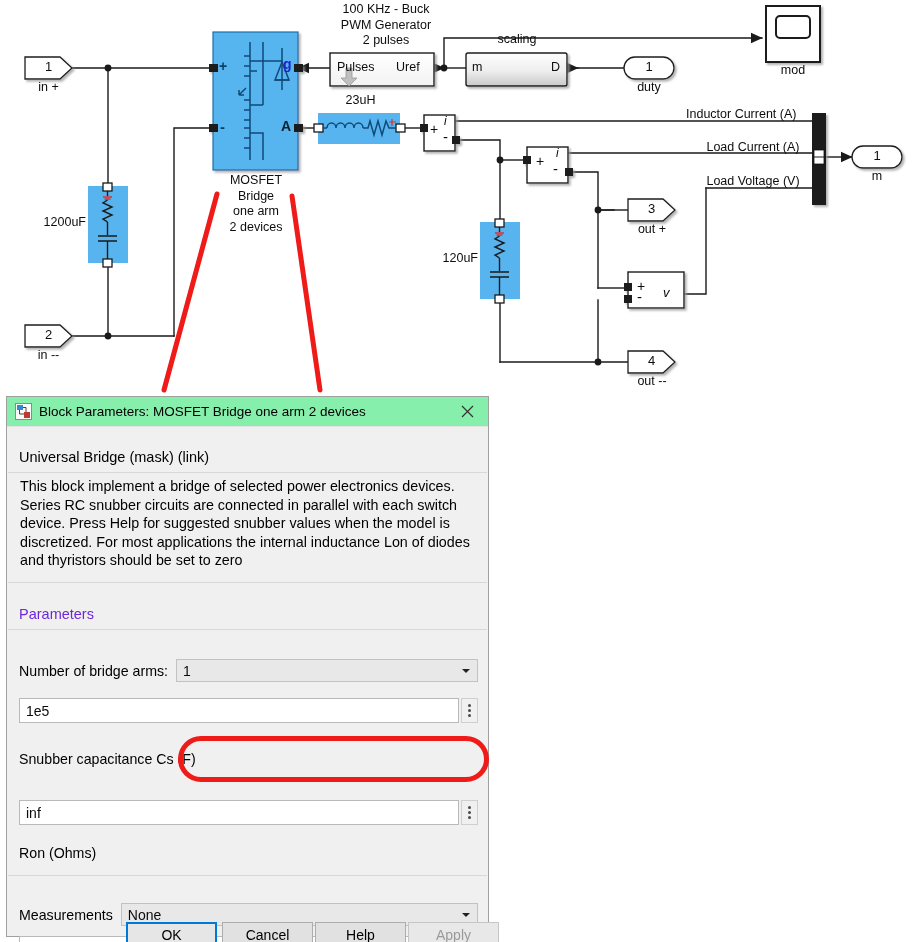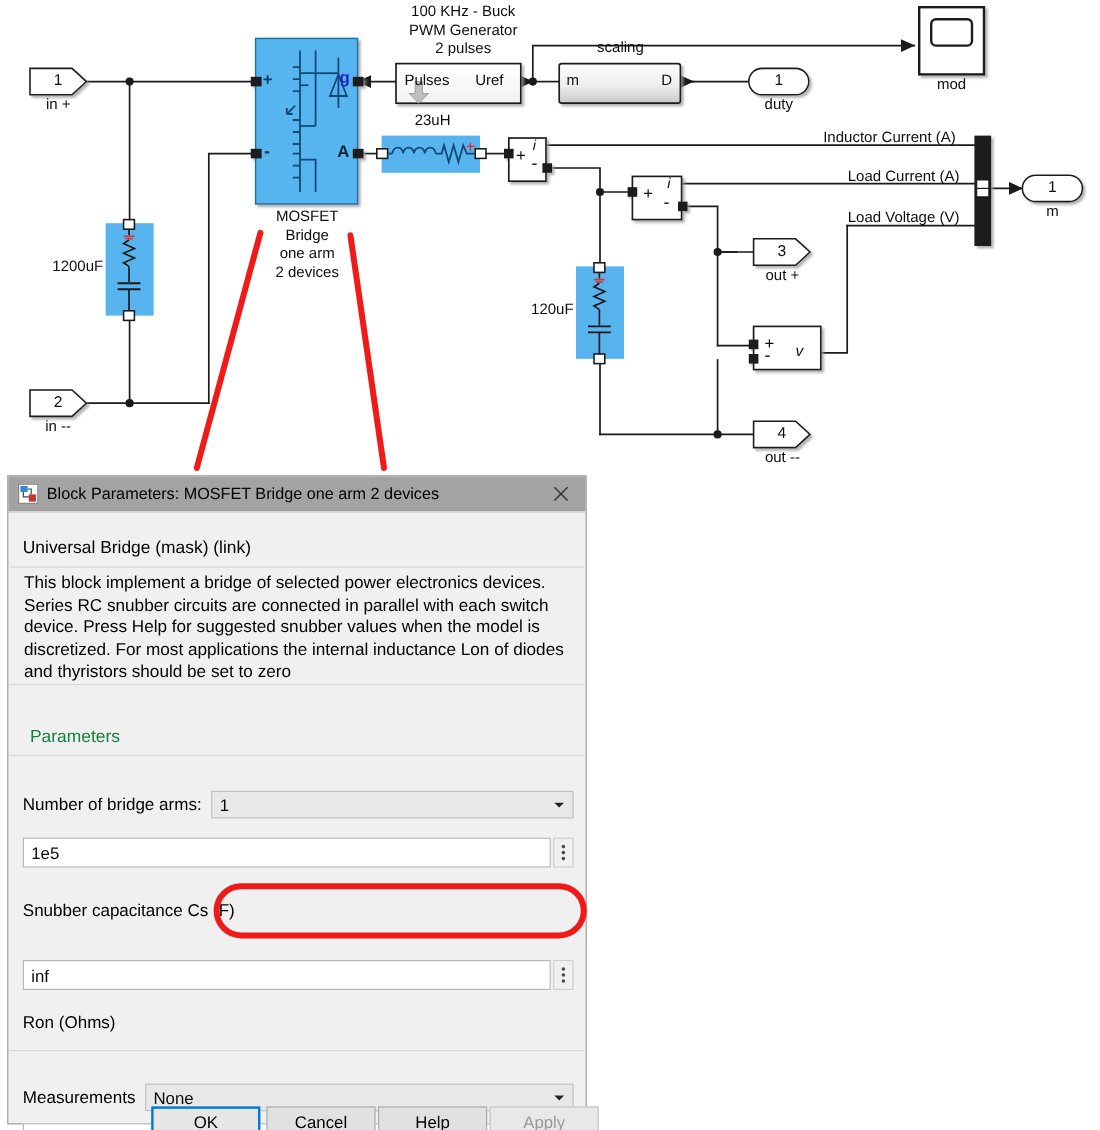--- a/index.html
+++ b/index.html
@@ -33,21 +33,21 @@
     position:absolute;
     left:6px;top:396px;
     width:483px;height:541px;
     background:#f0f0f0;
     border:1px solid #a0a0a0;
     box-sizing:border-box;
     font-family:"Liberation Sans", sans-serif;
   }
   #titlebar{
     height:30px;
-    background:#a3a3a3;
+    background:#86efac;
     border-bottom:1px solid #e2e2e2;
     display:flex;align-items:center;
     padding:0 6px 0 8px;
     box-sizing:border-box;
   }
   #title-icon{width:17px;height:17px;position:relative;flex:0 0 auto;margin-right:7px;}
   #title-text{
     flex:1 1 auto;
     font-size:13.5px;
     color:#000;
@@ -63,33 +63,33 @@
 
   #dlg-body{position:relative;height:452px;}
 
   .mask-type{
     position:absolute;left:12px;top:5px;
     font-size:14.5px;color:#000;white-space:nowrap;
   }
   .desc-box{
     position:absolute;left:1px;top:28px;width:479px;
     box-sizing:border-box;
-    padding:4px 12px 0 12px;
+    padding:4px 12px 12px 12px;
     border-top:1px solid #d8d8d8;
     border-bottom:1px solid #d8d8d8;
     background:#f0f0f0;
   }
   .desc-text{
     font-size:14.3px;
     line-height:18.6px;
     color:#000;
   }
   .params-header{
     position:absolute;left:12px;top:162px;
-    font-size:14.5px;color:#15803d;margin-left:6px;
+    font-size:14.5px;color:#6d28d9;
   }
   .params-rule{
     position:absolute;left:1px;top:185px;width:479px;height:1px;
     background:#d8d8d8;
   }
 
   
   .row{position:absolute;left:12px;margin-top:17px;}
   .lbl{
     font-size:14.2px;color:#000;white-space:nowrap;

